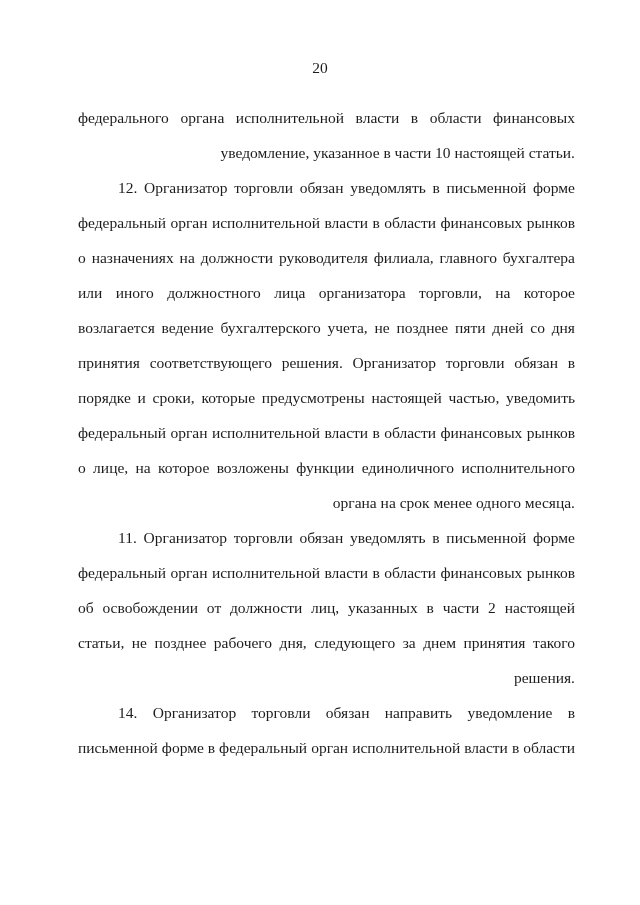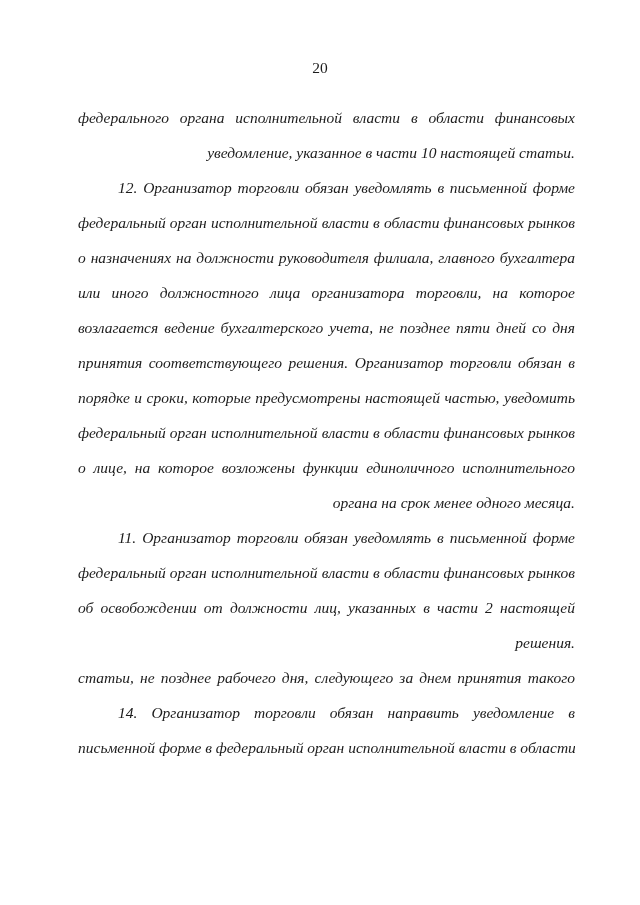--- a/index.html
+++ b/index.html
@@ -29,21 +29,21 @@
     width: 497px;
   }
   .para { margin: 0; padding: 0; }
   .line {
     height: 35px;
     line-height: 35px;
     font-size: 15.5px;
     overflow: hidden;
     text-align: justify;
   }
-  .line > span { white-space: nowrap; font-style: italic; }
+  .line > span { white-space: nowrap; }
   .line.j::after {
     content: "";
     display: inline-block;
     width: 100%;
     height: 0;
   }
   .line.indent { text-indent: 40px; }
   .line.last { text-align: right; }
 </style>
 </head>
@@ -70,22 +70,22 @@
       <div class="line j"><span>порядке и сроки, которые предусмотрены настоящей частью, уведомить</span></div>
       <div class="line j"><span>федеральный орган исполнительной власти в области финансовых рынков</span></div>
       <div class="line j"><span>о лице, на которое возложены функции единоличного исполнительного</span></div>
       <div class="line last"><span>органа на срок менее одного месяца.</span></div>
     </div>
 
     <div class="para">
       <div class="line j indent"><span>11. Организатор торговли обязан уведомлять в письменной форме</span></div>
       <div class="line j"><span>федеральный орган исполнительной власти в области финансовых рынков</span></div>
       <div class="line j"><span>об освобождении от должности лиц, указанных в части 2 настоящей</span></div>
+      <div class="line j"><span>статьи, не позднее рабочего дня, следующего за днем принятия такого</span></div>
       <div class="line last"><span>решения.</span></div>
-      <div class="line j"><span>статьи, не позднее рабочего дня, следующего за днем принятия такого</span></div>
     </div>
 
     <div class="para">
       <div class="line j indent"><span>14. Организатор торговли обязан направить уведомление в</span></div>
       <div class="line j"><span>письменной форме в федеральный орган исполнительной власти в области</span></div>
     </div>
 
   </div>
 </div>
 

